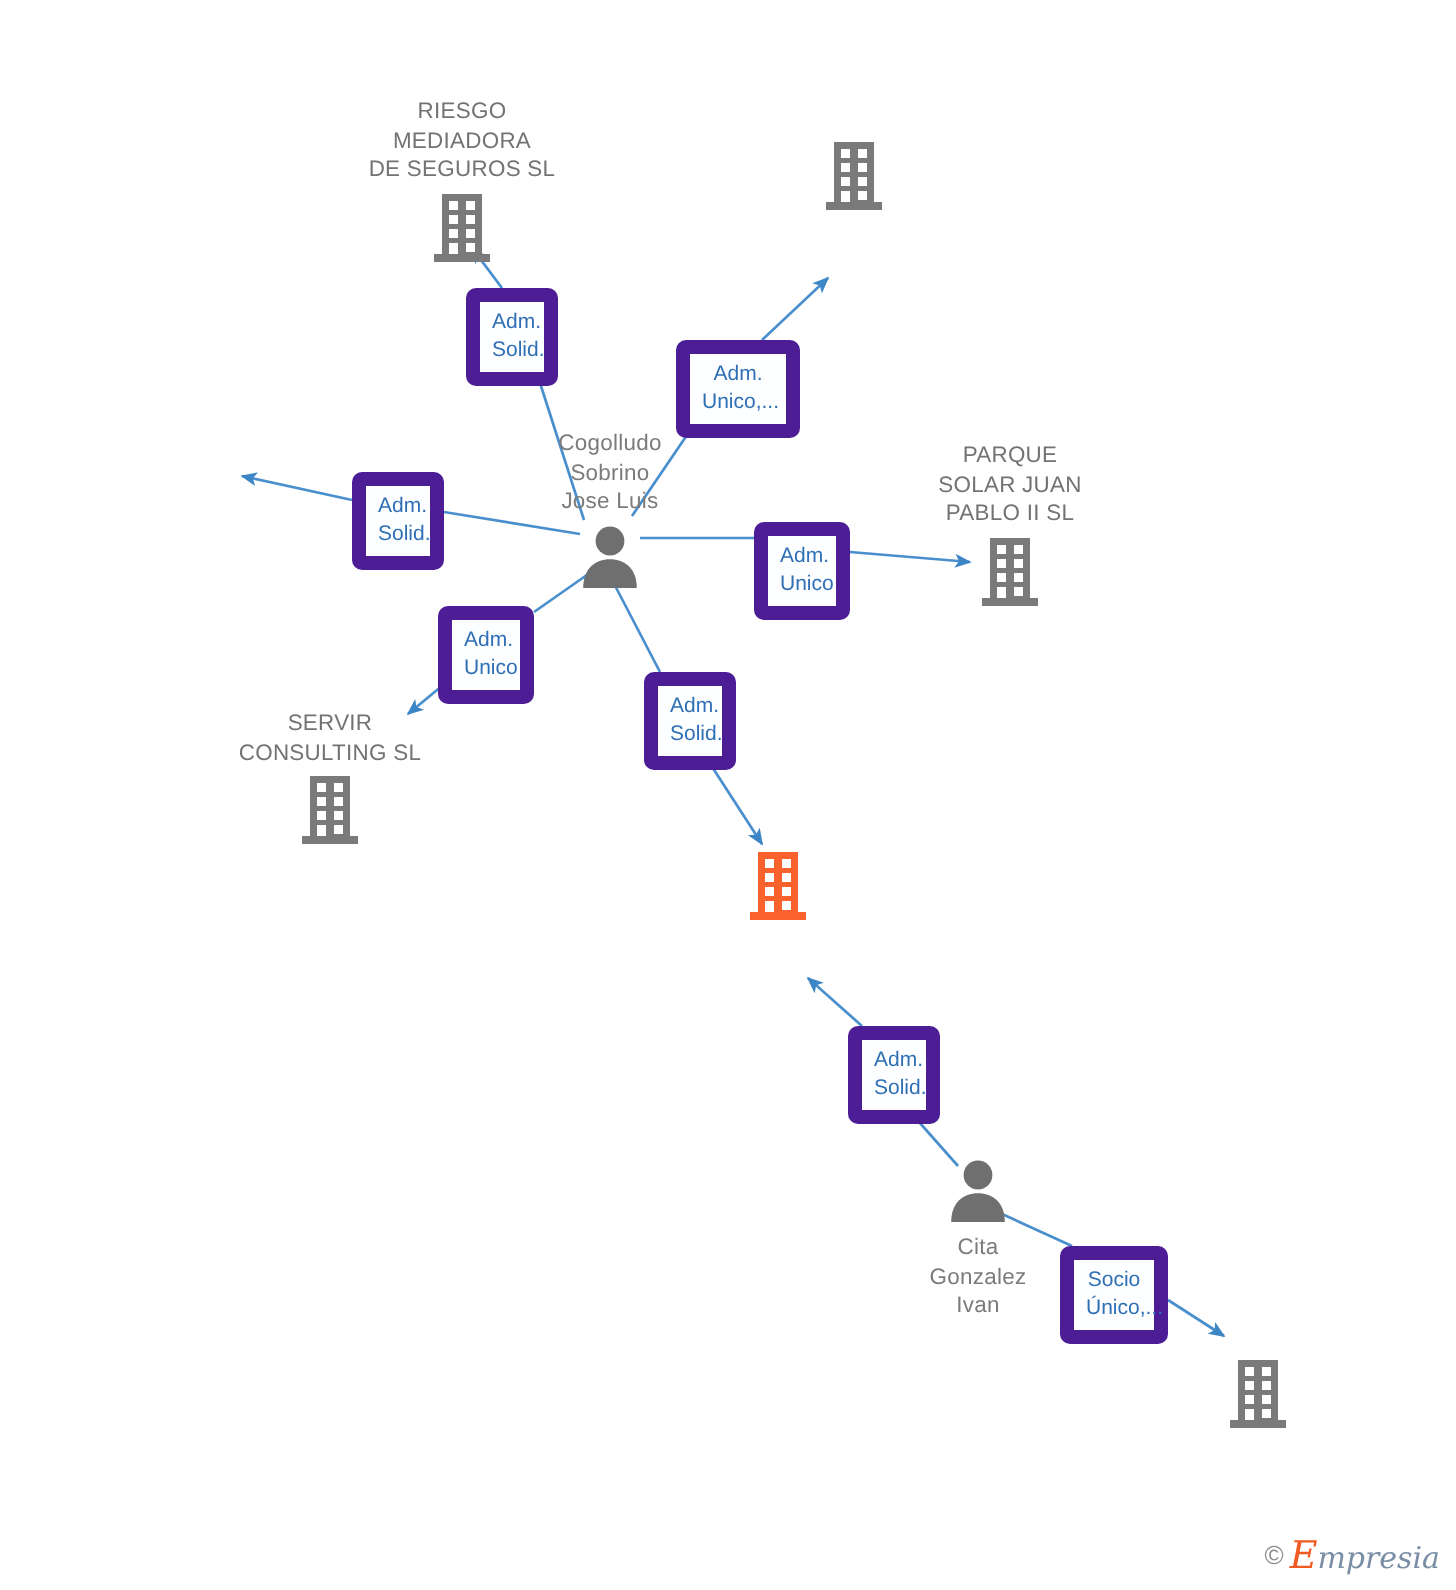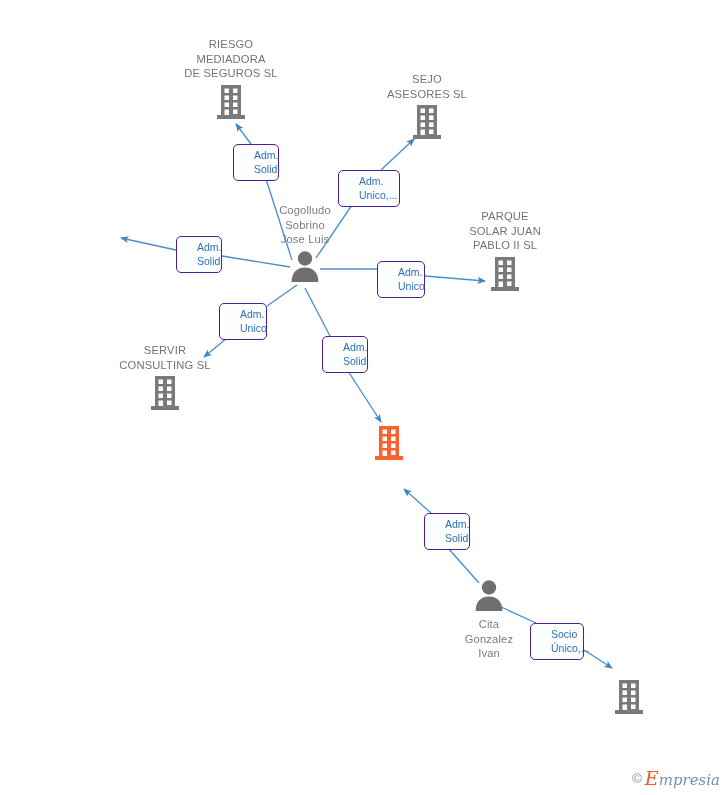--- a/index.html
+++ b/index.html
@@ -40,34 +40,35 @@
     white-space:pre-line;
     margin-top:1px;
   }
   .node.person .caption{color:#7b7b7b;}
   .node.highlight .caption{
     color:#5c5c5c;
     font-weight:bold;
     letter-spacing:0.1px;
   }
   
-  .node.cap-top .caption{margin-top:4px;margin-bottom:2px;}
+  .node.cap-top .caption{margin-top:16px;margin-bottom:2px;}
   .node.cap-top .glyph{margin-top:1px;}
 
   
   .elabel{
     position:absolute;
     box-sizing:border-box;
-    border:1px solid #4c1d95;
+    border:7px solid #4c1d95;
     border-radius:5px;
     background:#fdfeff;
     color:#2f6fb5;
     font-size:10.5px;
     line-height:14px;
-    padding:3px 6px 4px 20px;
+    text-align:center;
+    padding:3px 6px 4px 6px;
     white-space:pre-line;
     box-shadow:0 0 0 0 rgba(0,0,0,0);
   }
   
   #watermark{
     position:absolute;
     right:8px;bottom:6px;
     font-size:15px;
     line-height:18px;
     white-space:nowrap;
@@ -143,22 +144,20 @@
         <rect x="8.5" y="19.5" width="4.5" height="4.5" fill="#ffffff"></rect>
         <rect x="17" y="19.5" width="4.5" height="4.5" fill="#ffffff"></rect>
         <rect x="8.5" y="26.5" width="4.5" height="5.5" fill="#ffffff"></rect>
         <rect x="17" y="26.5" width="4.5" height="4.5" fill="#ffffff"></rect>
         <rect x="1" y="32" width="28" height="4" fill="#7a7a7a"></rect>
       </svg>
     </span>
   </div>
 
   <div class="node cap-top" style="left:427px;top:68px;">
-    <span class="caption">SEJO
-ASESORES SL</span>
     <span class="glyph">
       <svg width="30" height="38" viewBox="0 0 30 38" xmlns="http://www.w3.org/2000/svg">
         <rect x="5" y="2" width="20" height="30" fill="#7a7a7a"></rect>
         <rect x="8.5" y="5.5" width="4.5" height="4.5" fill="#ffffff"></rect>
         <rect x="17" y="5.5" width="4.5" height="4.5" fill="#ffffff"></rect>
         <rect x="8.5" y="12.5" width="4.5" height="4.5" fill="#ffffff"></rect>
         <rect x="17" y="12.5" width="4.5" height="4.5" fill="#ffffff"></rect>
         <rect x="8.5" y="19.5" width="4.5" height="4.5" fill="#ffffff"></rect>
         <rect x="17" y="19.5" width="4.5" height="4.5" fill="#ffffff"></rect>
         <rect x="8.5" y="26.5" width="4.5" height="5.5" fill="#ffffff"></rect>

